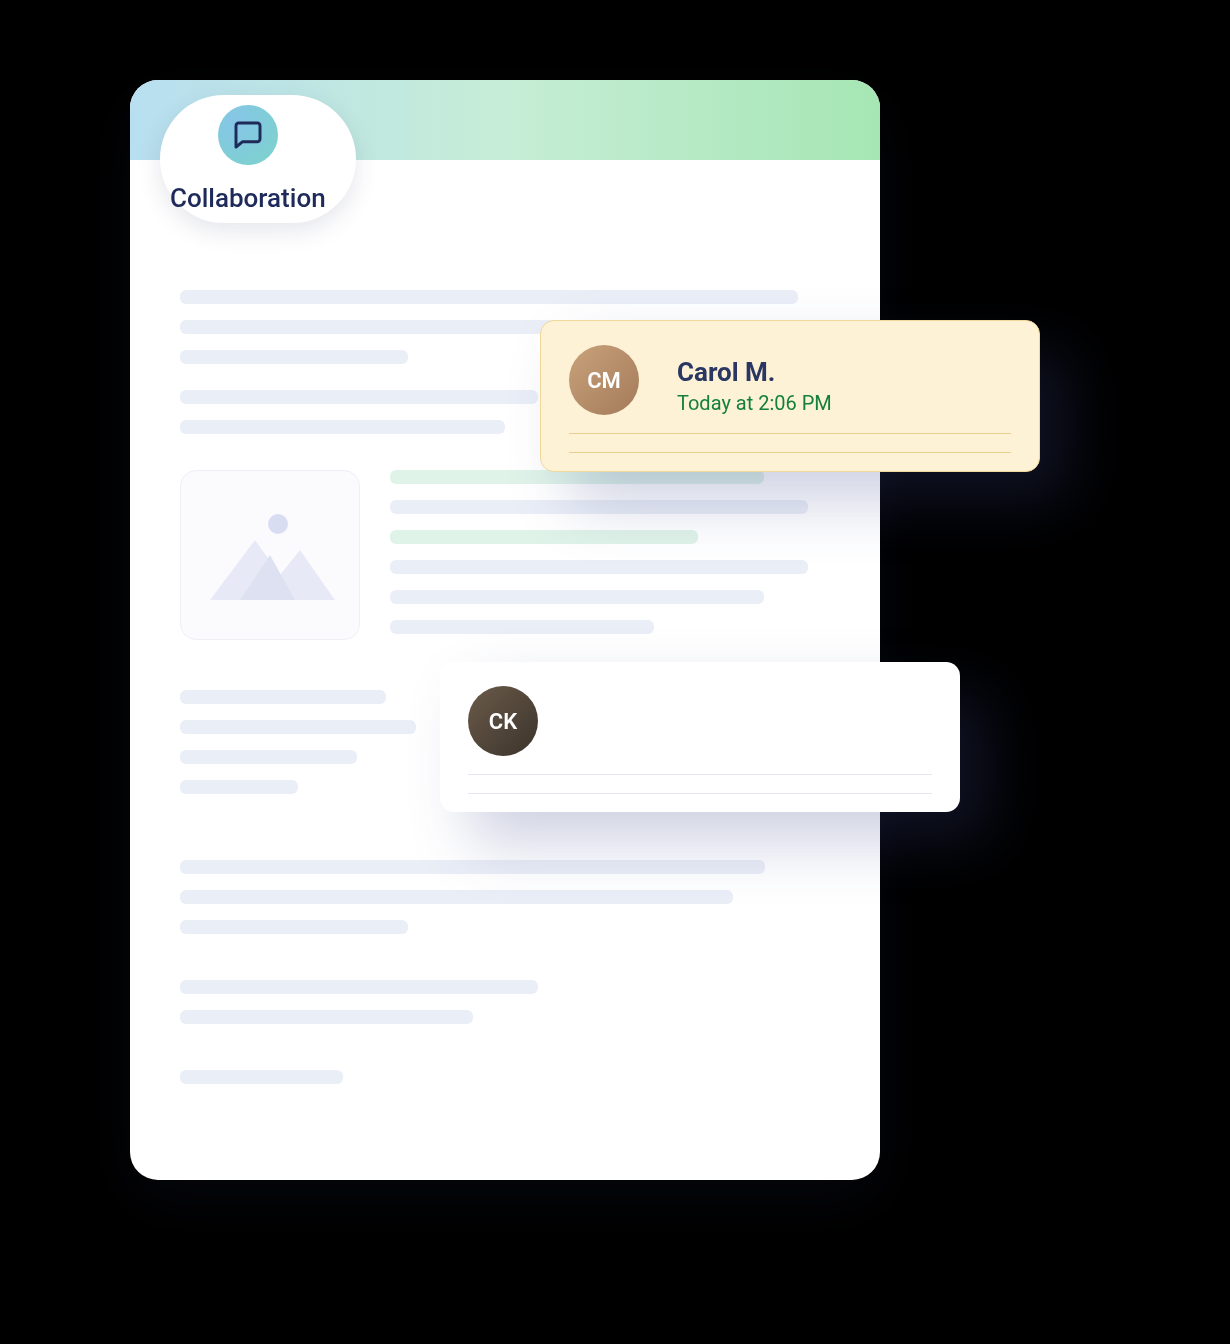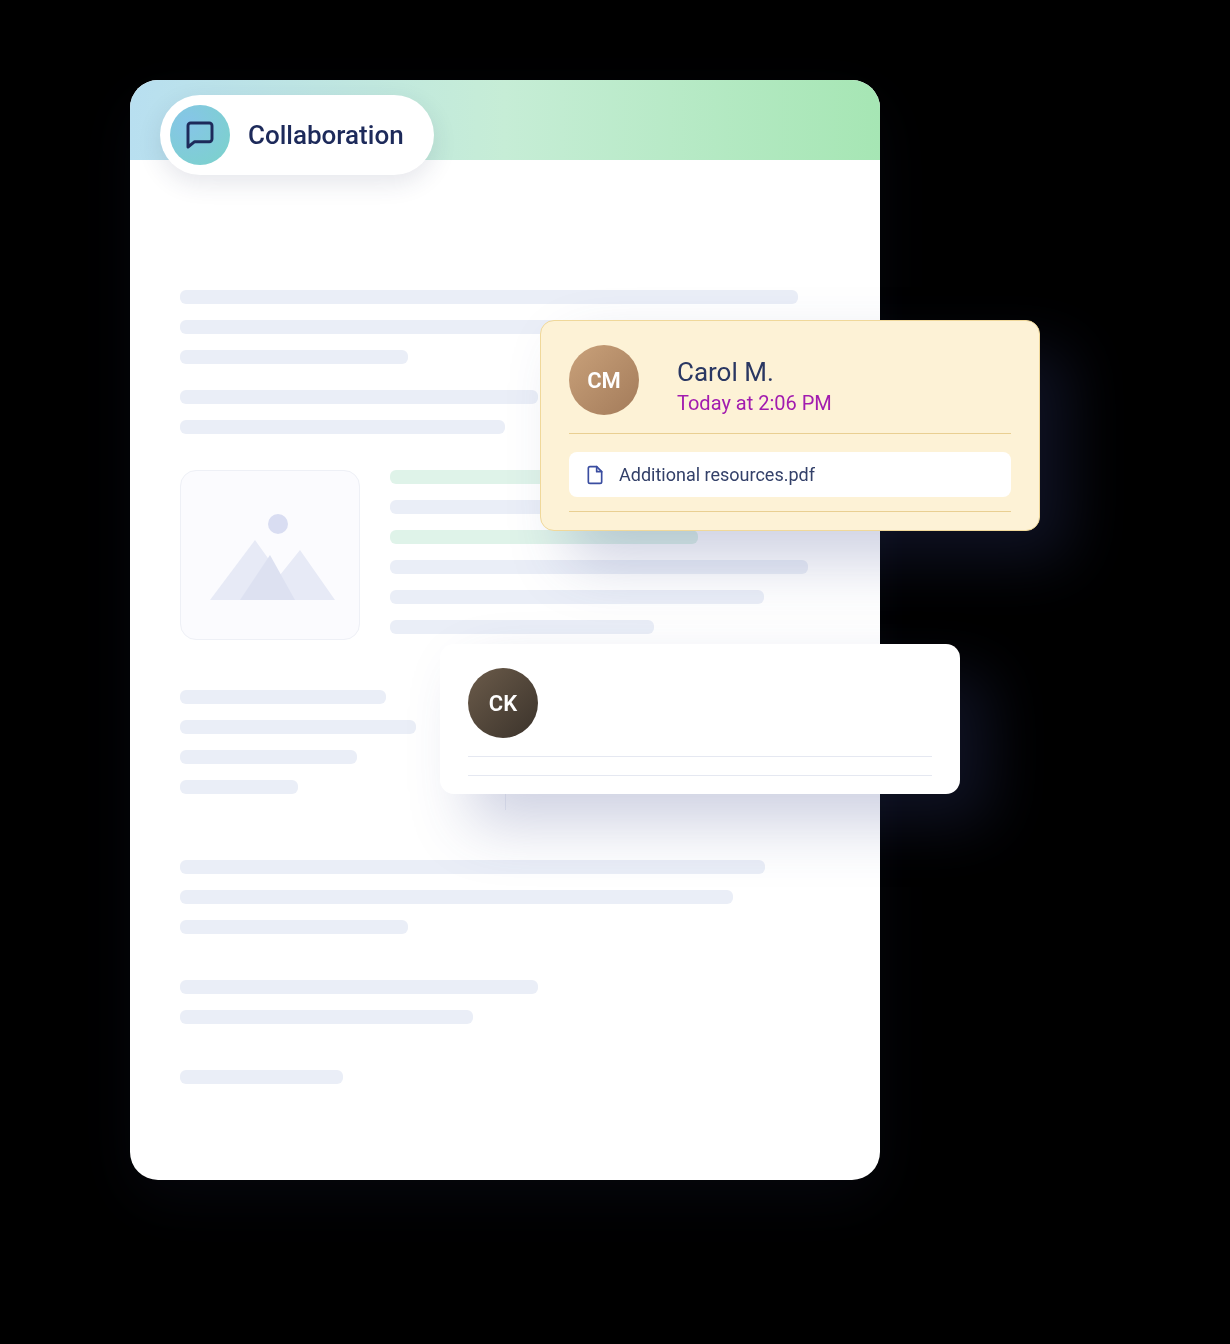--- a/index.html
+++ b/index.html
@@ -32,20 +32,21 @@
     position: absolute;
     left: 160px;
     top: 95px;
     display: flex;
     align-items: center;
     background: #fff;
     border-radius: 999px;
     padding: 10px 30px 10px 10px;
     box-shadow: 0 8px 24px rgba(40,50,90,0.12);
     gap: 18px;
+    flex-direction: column;
   }
   .collab-icon-wrap {
     width: 60px; height: 60px;
     border-radius: 50%;
     background: radial-gradient(circle at 30% 30%, #86c5e8, #7bd3c9);
     display: flex; align-items: center; justify-content: center;
   }
   .collab-label {
     font-size: 26px;
     color: #1d2a5a;
@@ -78,35 +79,35 @@
     border-radius: 14px;
     padding: 24px 28px 18px 28px;
   }
   .comment.yellow {
     left: 540px; top: 320px; width: 500px;
     background: #fdf2d6;
     border: 1px solid #f0d89a;
     box-shadow: 30px 30px 60px rgba(60,70,140,0.25);
   }
   .comment.white {
-    left: 440px; top: 644px; width: 520px;
+    left: 440px; top: 662px; width: 520px;
     background: #fff;
     box-shadow: 30px 30px 60px rgba(60,70,140,0.25);
   }
   .comment .hdr { display: flex; gap: 38px; align-items: flex-end; margin-bottom: 18px; }
   .avatar {
     width: 70px; height: 70px; border-radius: 50%;
     display: flex; align-items: center; justify-content: center;
     color: #fff; font-weight: 600; font-size: 22px;
     flex-shrink: 0;
   }
   .avatar.a1 { background: linear-gradient(135deg,#c9a17a,#a37b5a); }
   .avatar.a2 { background: linear-gradient(135deg,#6b5b4a,#3b332b); }
-  .author { font-size: 26px; color: #2a3762; font-weight: 400; }
-  .time   { font-size: 20px; color: #a21caf; margin-top: 4px; }
+  .author { font-size: 26px; color: #2a3762; font-weight: 700; }
+  .time   { font-size: 20px; color: #15803d; margin-top: 4px; }
   .divider {
     border: none;
     border-top: 1px solid;
     margin: 0 0 18px 0;
   }
   .comment.yellow .divider { border-color: #e9cf92; }
   .comment.white  .divider { border-color: #e5e8f1; }
   .msg {
     font-size: 22px;
     line-height: 1.5;
@@ -203,27 +204,20 @@
 
 <div class="comment yellow">
   <div class="hdr">
     <div class="avatar a1">CM</div>
     <div>
       <div class="author">Carol M.</div>
       <div class="time">Today at 2:06 PM</div>
     </div>
   </div>
   <hr class="divider">
-  <div class="attachment">
-    <svg width="20" height="20" viewBox="0 0 24 24" fill="none" stroke="#3a4da0" stroke-width="2" stroke-linecap="round" stroke-linejoin="round">
-      <path d="M14 2H6a2 2 0 0 0-2 2v16a2 2 0 0 0 2 2h12a2 2 0 0 0 2-2V8z"></path>
-      <polyline points="14 2 14 8 20 8"></polyline>
-    </svg>
-    <span>Additional resources.pdf</span>
-  </div>
   <hr class="bottom-line">
 </div>
 
 <div class="comment white">
   <div class="hdr">
     <div class="avatar a2">CK</div>
   </div>
   <hr class="divider">
   <hr class="bottom-line">
 </div>

